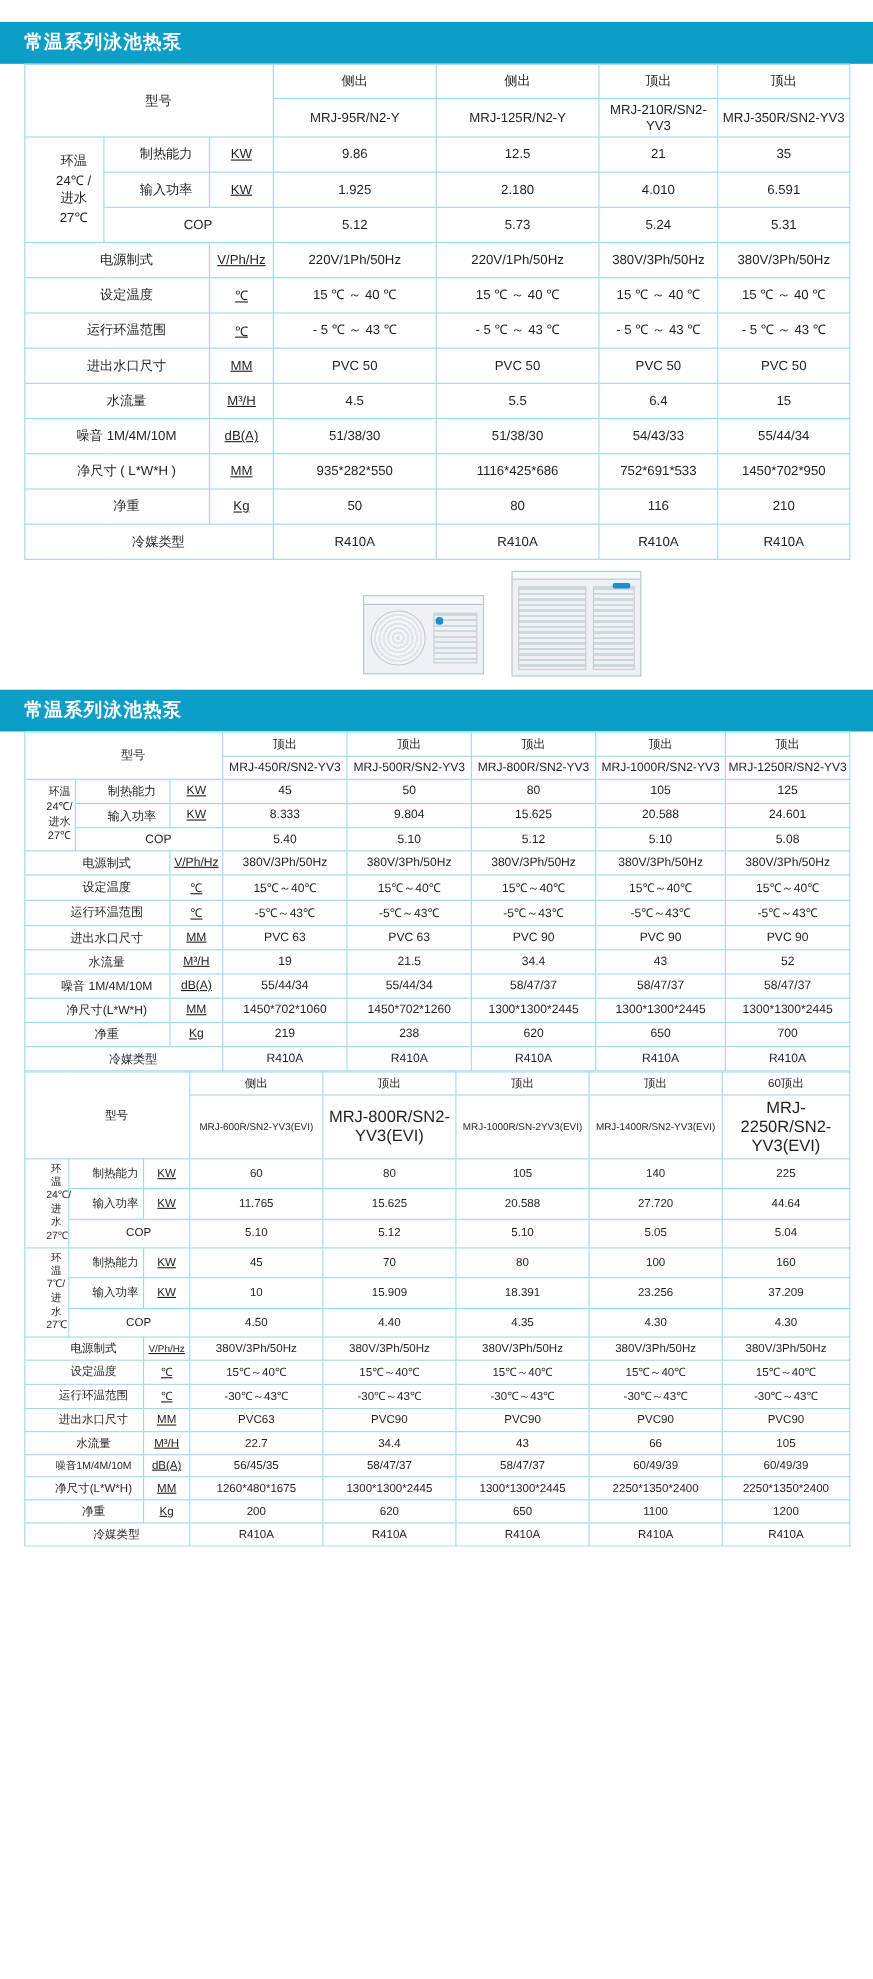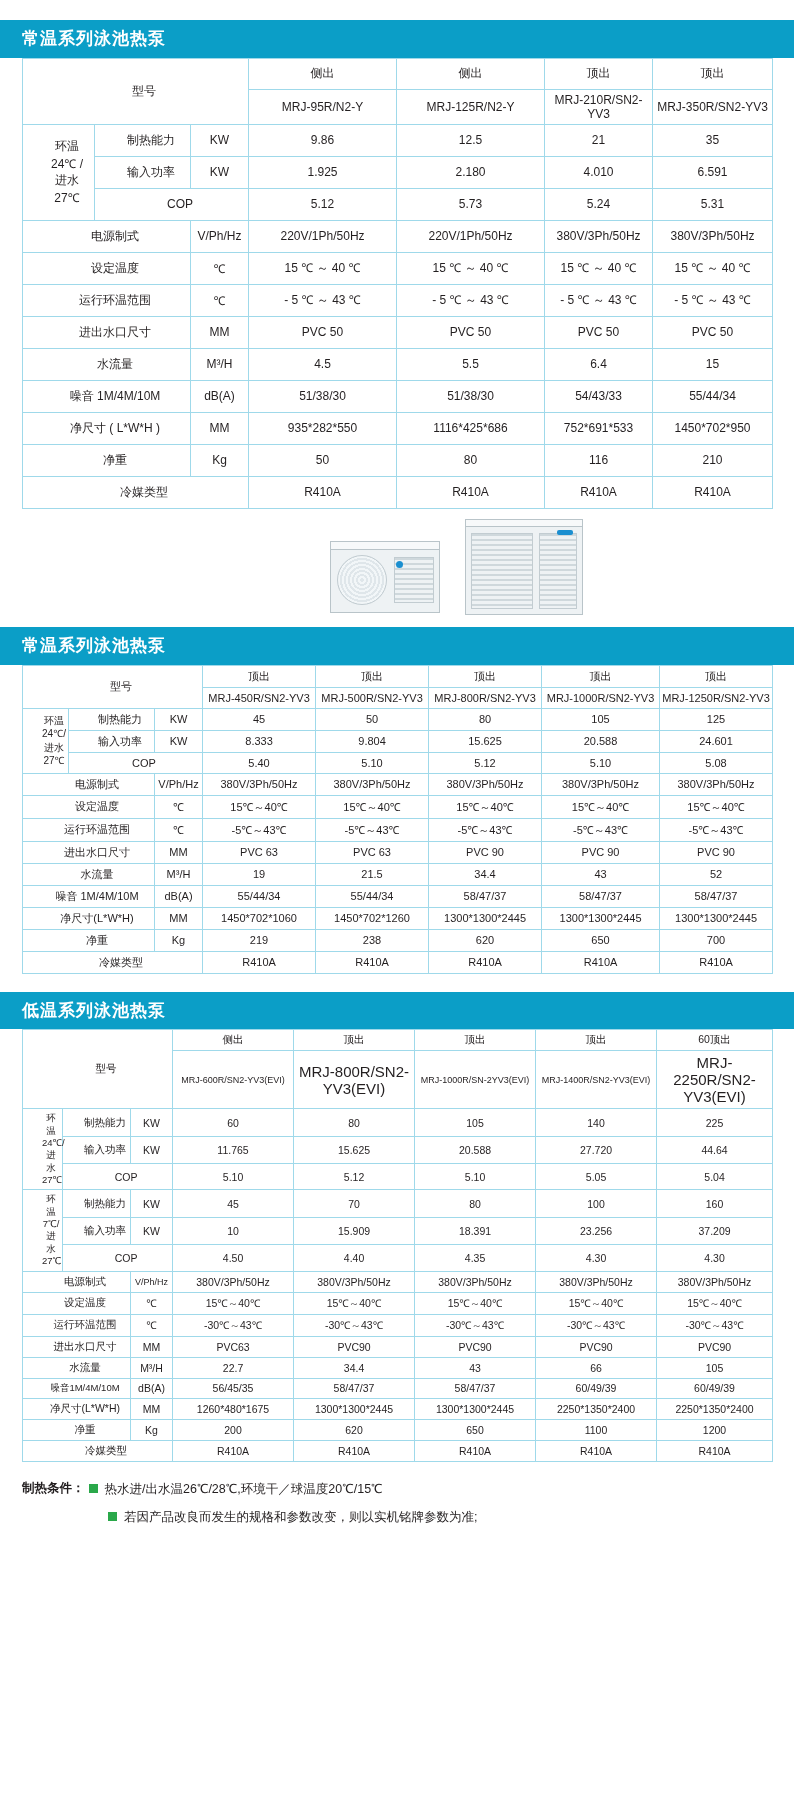--- a/index.html
+++ b/index.html
@@ -39,21 +39,21 @@
     vertical-align: middle;
     padding: 3px 2px;
     font-weight: normal;
     color: #231f20;
     background: #ffffff;
   }
   table.spec td.lbl { background:#ffffff;padding-left:19px; }
   .t1 td, .t1 th { height: 32px; font-size: 12px; }
   .t1 .modelhdr { height: 31px; }
   .t1 .modelval { height: 31px; font-size: 12px; }
-  .unit { font-size: 11px; }
+  .unit { font-size: 11px; text-decoration: underline; }
 
   .t2 td, .t2 th { height: 21px; font-size: 11px; }
   .t3 td, .t3 th { height: 20px; font-size: 10.5px; }
 
   
   .prodimgs {
     position: relative;
     height: 108px;
     margin-top: 10px;
   }
@@ -389,21 +389,20 @@
           <td>R410A</td>
           <td>R410A</td>
           <td>R410A</td>
           <td>R410A</td>
           <td>R410A</td>
         </tr>
       </tbody>
     </table>
   </div>
 
-  <div class="banner" style="margin-top:18px;">低温系列泳池热泵</div>
   <div class="section">
     <table class="spec t3">
       <colgroup>
         <col style="width:40px">
           <col style="width:68px">
           <col style="width:42px">
         <col style="width:121px">
           <col style="width:121px">
           <col style="width:121px">
           <col style="width:121px">
@@ -568,26 +567,15 @@
           <td>R410A</td>
           <td>R410A</td>
           <td>R410A</td>
           <td>R410A</td>
           <td>R410A</td>
         </tr>
       </tbody>
     </table>
   </div>
 
-  <div class="notes">
-    <div class="row">
-      <span class="title">制热条件：</span>
-      <span class="sq"></span>
-      <span class="txt">热水进/出水温26℃/28℃,环境干／球温度20℃/15℃</span>
-    </div>
-    <div class="row indent">
-      <span class="sq"></span>
-      <span class="txt">若因产品改良而发生的规格和参数改变，则以实机铭牌参数为准;</span>
-    </div>
-  </div>
 
   <div class="bottombar"></div>
 </div>
 
 </body></html>

